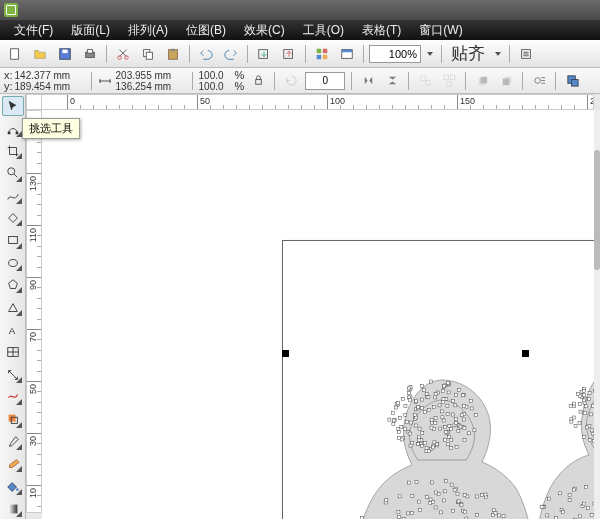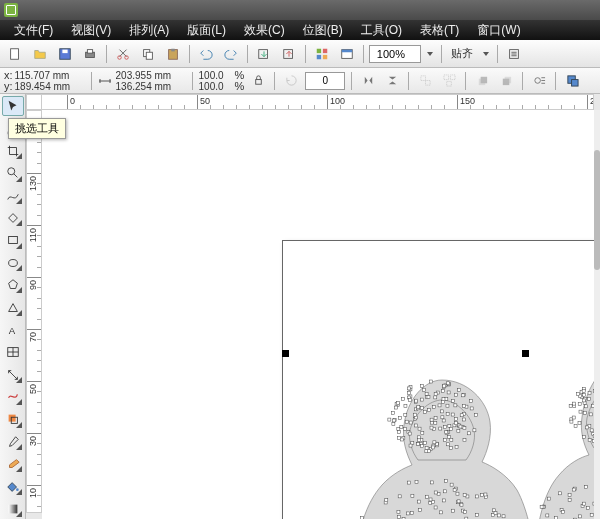--- a/index.html
+++ b/index.html
@@ -6,22 +6,22 @@
 body{width:600px;height:519px;overflow:hidden;background:#e8e8e8;position:relative}
 .titlebar{height:20px;background:linear-gradient(#6a6a6a,#4a4a4a);color:#ddd;display:flex;align-items:center;padding:0 4px;gap:4px}
 .app-icon{width:14px;height:14px;background:#7cb342;border-radius:2px;position:relative}
 .app-icon::after{content:"";position:absolute;inset:2px;border:1px solid #fff;border-radius:1px}
 .menubar{height:20px;background:linear-gradient(#333,#111);display:flex;align-items:center;padding:0 6px;gap:2px}
 .menubar span{color:#eee;padding:2px 8px;cursor:default;font-size:12px}
 .sep-v{width:1px;height:18px;background:#aaa;margin:0 2px}
 .toolbar{height:28px;background:linear-gradient(#fdfdfd,#e4e4e4);border-bottom:1px solid #bbb;display:flex;align-items:center;padding:0 4px;gap:3px}
 .tbtn{width:22px;height:22px;display:flex;align-items:center;justify-content:center;border:1px solid transparent;border-radius:2px;cursor:pointer;color:#444}
 .tbtn svg{width:14px;height:14px}
-.zoom-box{width:52px;height:18px;border:1px solid #999;background:#fff;padding:0 15px;display:flex;align-items:center;justify-content:flex-end;font-size:11px}
-.snap-label{font-size:11px;color:#333;padding:0 4px}
+.zoom-box{width:52px;height:18px;border:1px solid #999;background:#fff;padding:0 3px;display:flex;align-items:center;justify-content:flex-end;font-size:11px}
+.snap-label{font-size:17px;color:#333;padding:0 4px}
 .propbar{height:26px;background:linear-gradient(#fafafa,#e8e8e8);border-bottom:1px solid #bbb;display:flex;align-items:center;padding:0 4px;gap:4px}
 .coord-block{display:flex;flex-direction:column;font-size:10px;line-height:11px;color:#333}
 .coord-block .row{display:flex;gap:2px}
 .num-field{width:70px;height:11px;border:none;background:transparent;font-size:10px}
 .dim-icon{width:14px;height:14px;display:flex;align-items:center;justify-content:center;color:#555}
 .ruler-h{position:absolute;left:26px;top:94px;right:6px;height:16px;background:#fff;border:1px solid #ccc;overflow:hidden}
 .ruler-h .tick{position:absolute;top:0;bottom:0;border-left:1px solid #888}
 .ruler-h .tick span{position:absolute;top:1px;left:2px;font-size:9px;color:#333}
 .ruler-h .minor{position:absolute;bottom:0;height:4px;border-left:1px solid #aaa}
 .ruler-v{position:absolute;left:26px;top:110px;width:16px;bottom:6px;background:#fff;border:1px solid #ccc;overflow:hidden}
@@ -52,25 +52,24 @@
 </style>
 </head>
 <body>
 
 <div class="titlebar">
   <div class="app-icon"></div>
 </div>
 
 <div class="menubar">
   <span>文件(F)</span>
-  <span>视图(V)</span>
+  <span>版面(L)</span>
   <span>排列(A)</span>
-  <span>版面(L)</span>
+  <span>位图(B)</span>
   <span>效果(C)</span>
-  <span>位图(B)</span>
   <span>工具(O)</span>
   <span>表格(T)</span>
   <span>窗口(W)</span>
 </div>
 
 <div class="toolbar">
   <div class="tbtn">
       <svg viewBox="0 0 16 16">
         <rect x="3" y="2" width="9" height="12" fill="#fff" stroke="#555"></rect>
       </svg>
@@ -171,21 +170,21 @@
         <rect x="3" y="3" width="10" height="10" fill="none" stroke="#555"></rect>
         <path d="M5 6h6M5 8h6M5 10h6" stroke="#555"></path>
       </svg>
     </div>
 </div>
 
 <div class="propbar">
   <div class="coord-block">
     <div class="row">
         <span>x:</span>
-        <span class="num-field">115.707 mm</span>
+        <span class="num-field">142.377 mm</span>
       </div>
     <div class="row">
         <span>y:</span>
         <span class="num-field">189.454 mm</span>
       </div>
   </div>
   <div class="sep-v"></div>
   <div class="dim-icon">
       <svg viewBox="0 0 14 14">
         <path d="M1 7h12M2 5v4M12 5v4" stroke="#555" fill="none"></path>
@@ -398,21 +397,21 @@
           <linearGradient id="g1">
             <stop offset="0" stop-color="#fff"></stop>
             <stop offset="1" stop-color="#333"></stop>
           </linearGradient>
         </defs>
       </svg>
       <div class="fly"></div>
     </div>
 </div>
 
-<div class="tooltip" style="left:8px;top:118px">挑选工具</div>
+<div class="tooltip" style="left:22px;top:118px">挑选工具</div>
 
 <div class="ruler-corner"></div>
 <div class="ruler-h" id="rulerH">
     <div class="tick" style="left: 40px;">
       <span>0</span>
     </div>
     <div class="minor" style="left: 53px;"></div>
     <div class="minor" style="left: 66px;"></div>
     <div class="minor" style="left: 79px;"></div>
     <div class="minor" style="left: 92px;"></div>

